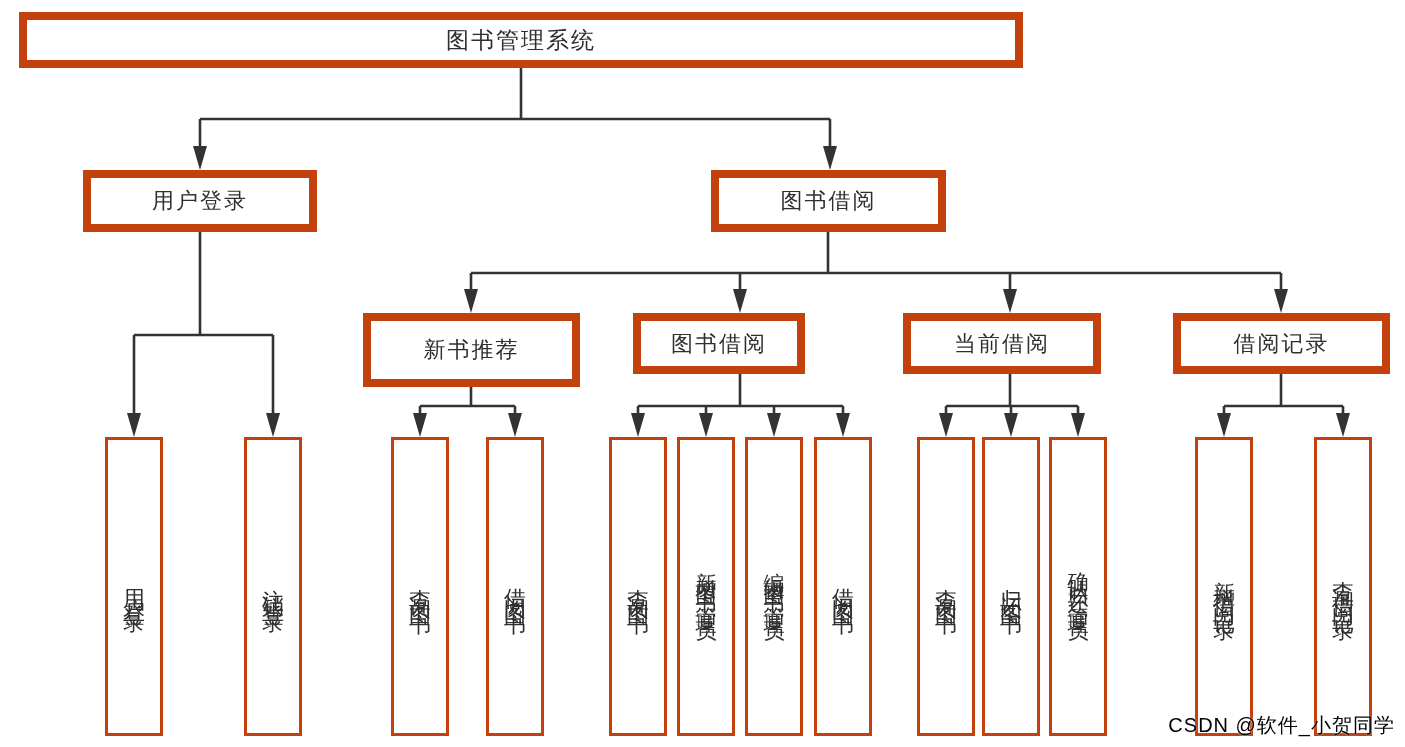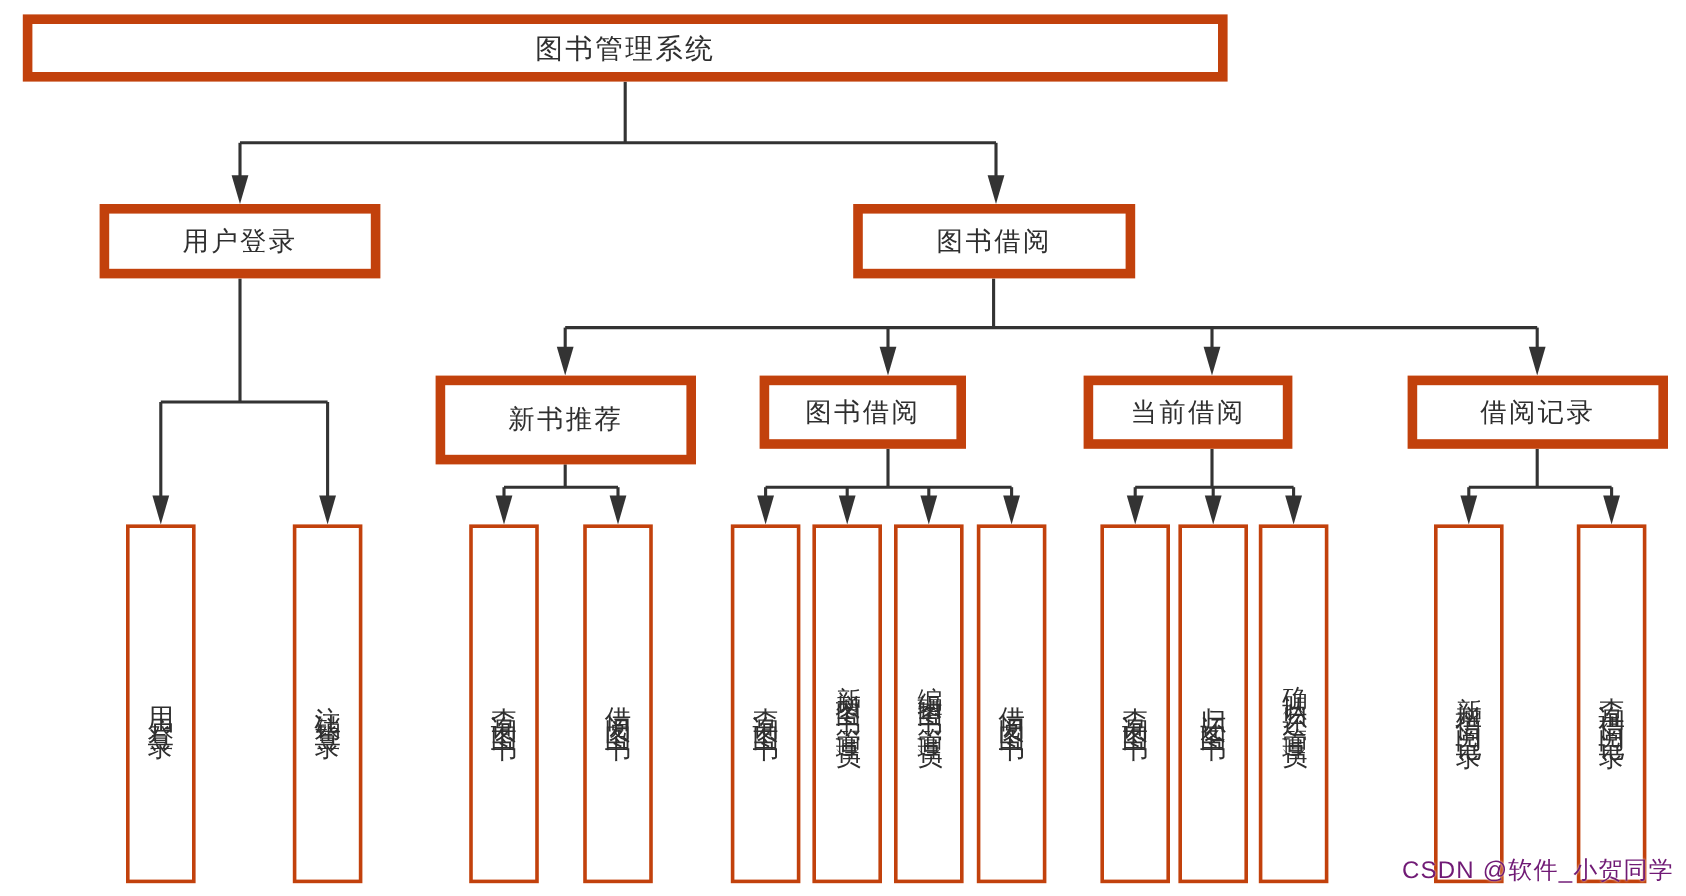--- a/index.html
+++ b/index.html
@@ -31,21 +31,21 @@
     font-size:22px;
     letter-spacing:8px;
     color:#2f2f2f;
     white-space:nowrap;
   }
   .leaf.long .vtext{letter-spacing:7px;font-size:21px;}
   .watermark{
     position:absolute;
     right:10px;bottom:8px;
     font-size:20px;
-    color:#701a75;
+    color:#000000;
     z-index:3;
     letter-spacing:1px;
     text-shadow:0 0 2px #ffffff;
   }
 </style>
 </head>
 <body>
 
 <div class="canvas">
 
@@ -125,21 +125,21 @@
   <div class="node h" style="left:711px;top:170px;width:235px;height:62px;">
     <span>图书借阅</span>
   </div>
 
   <div class="node h" style="left:363px;top:313px;width:217px;height:74px;">
     <span>新书推荐</span>
   </div>
   <div class="node h" style="left:633px;top:313px;width:172px;height:61px;">
     <span>图书借阅</span>
   </div>
-  <div class="node h" style="left:903px;top:313px;width:174px;height:61px;">
+  <div class="node h" style="left:903px;top:313px;width:198px;height:61px;">
     <span>当前借阅</span>
   </div>
   <div class="node h" style="left:1173px;top:313px;width:217px;height:61px;">
     <span>借阅记录</span>
   </div>
 
   <div class="node leaf" style="left:105px;top:437px;width:58px;height:299px;">
     <span class="vtext">用户登录</span>
   </div>
   <div class="node leaf" style="left:244px;top:437px;width:58px;height:299px;">

